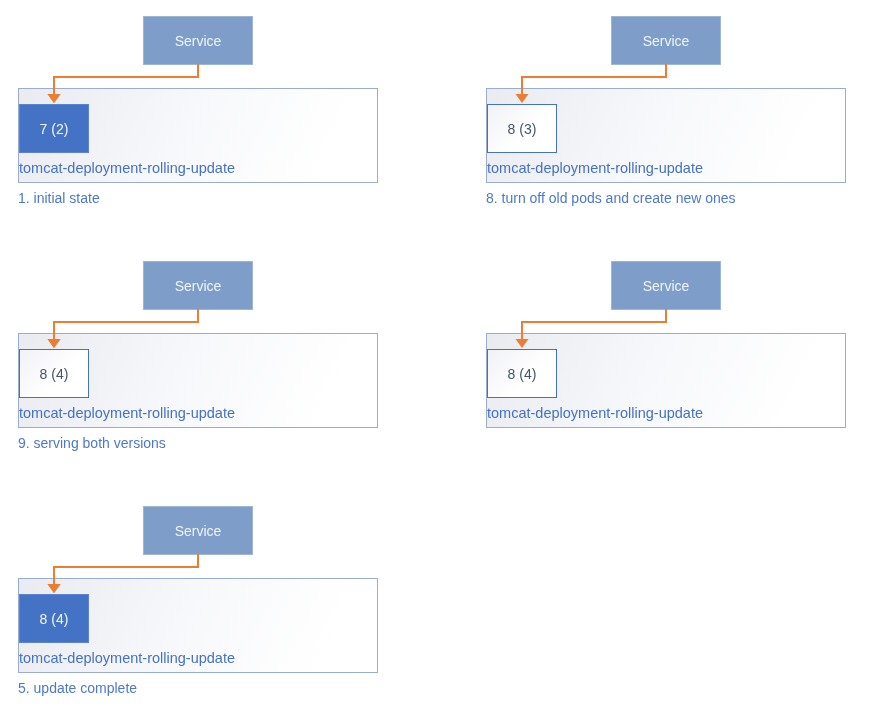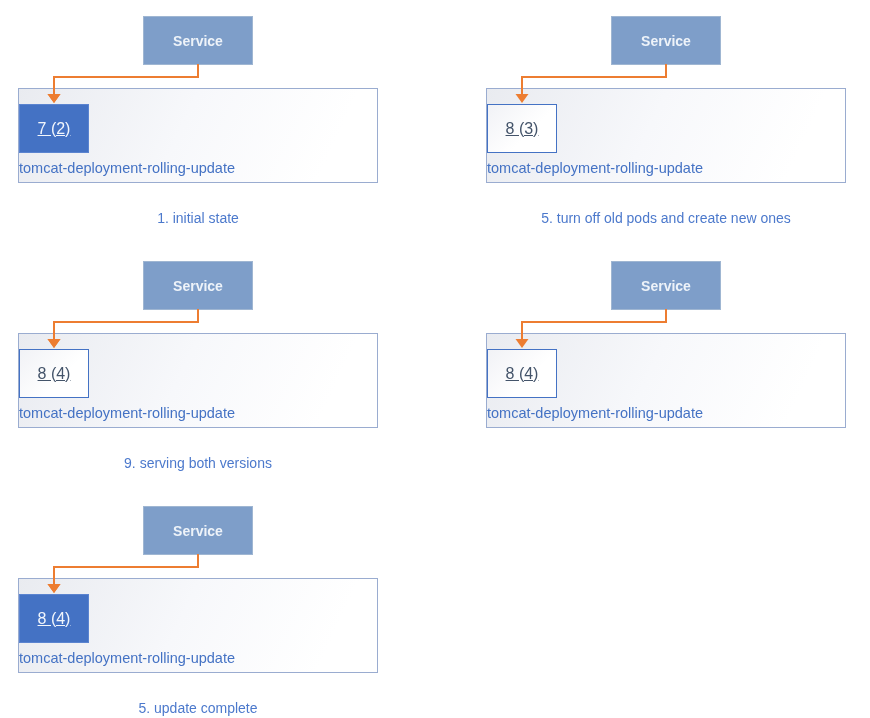--- a/index.html
+++ b/index.html
@@ -12,36 +12,35 @@
   .panel-3{left:0;top:245px;}
   .panel-4{left:468px;top:245px;}
   .panel-5{left:0;top:490px;}
 
   .service{
     position:absolute;left:143px;top:16px;width:110px;height:49px;
     background:var(--service-fill,#7E9EC9);
     border:1px solid var(--service-border,#9FB6D2);
     box-sizing:border-box;
     display:flex;align-items:center;justify-content:center;
-    color:#EEF3F9;font-size:14px;font-weight:bold;
+    color:#EEF3F9;font-size:14px;
   }
 
   .container-box{
     position:absolute;left:18px;top:88px;width:360px;height:95px;
     box-sizing:border-box;
     border:1.5px solid var(--container-border,#9AACD0);
     background:linear-gradient(115deg,#E9EBF0 0%,#F7F8FB 45%,#FFFFFF 85%);
   }
 
   .pod{
     position:absolute;top:15px;width:70px;height:49px;
     box-sizing:border-box;
     display:flex;align-items:center;justify-content:center;
-    font-size:16px;
-    text-decoration:underline;
+    font-size:14px;
   }
 
   .pod[data-state="active"]{
     background:var(--accent,#4472C4);
     border:1px solid #5B84D0;
     color:#F2F6FC;
   }
   .pod[data-state="stopped"]{
     background:var(--stopped,#BFBFBF);
     border:1px solid #BFBFBF;
@@ -53,21 +52,21 @@
     color:var(--new-text,#44546A);
   }
 
   .deployment-label{
     position:absolute;left:0;right:0;bottom:6px;
     color:var(--label,#4472C4);font-size:14.5px;
   }
 
   .caption{
     position:absolute;left:18px;width:360px;top:190px;
-    text-align:center;color:var(--caption,#4C79CC);font-size:14px;margin-top:20px;
+    color:var(--caption,#4C79CC);font-size:14px;
   }
 
   #connector-svg{
     position:absolute;left:0;top:0;width:870px;height:718px;
     pointer-events:none;z-index:5;
   }
 </style>
 </head>
 <body>
 
@@ -98,21 +97,21 @@
         <span>7 (1)</span>
       </div>
       <div class="pod" data-state="stopped">
         <span>7 (2)</span>
       </div>
       <div class="pod" data-state="new">
         <span>8 (3)</span>
       </div>
       <div class="deployment-label">tomcat-deployment-rolling-update</div>
     </div>
-    <div class="caption">5. turn off old pods and create new ones</div>
+    <div class="caption">8. turn off old pods and create new ones</div>
   </div>
 
   <div class="panel panel-3">
     <div class="service">
       <span>Service</span>
     </div>
     <div class="container-box">
       <div class="pod" data-state="active">
         <span>7 (1)</span>
       </div>

